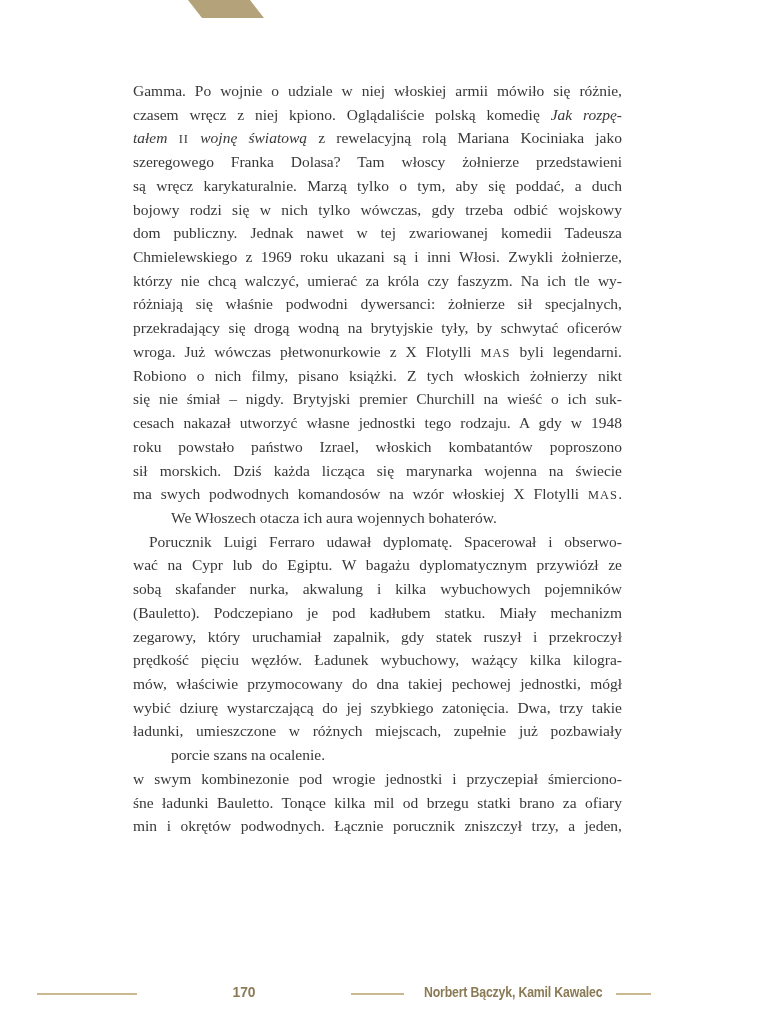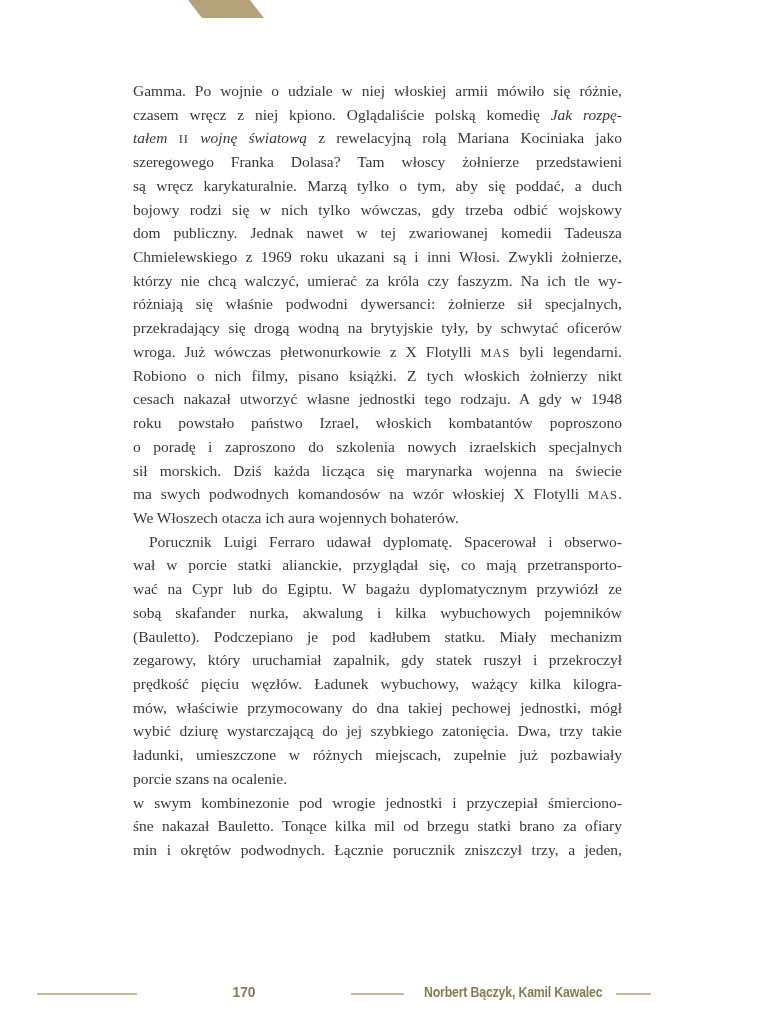--- a/index.html
+++ b/index.html
@@ -31,21 +31,21 @@
     color:var(--body-text);
   }
   .para{margin:0;padding:0;}
   .line{
     text-align:justify;
     text-align-last:justify;
     height:23.72px;
     overflow:hidden;
     white-space:pre-wrap;
   }
-  .line.lastline{text-align-last:left;}
+  .line.lastline{text-align-last:left;margin-left:38px;}
   .line.indent{text-indent:16px;}
   .it{font-style:italic;font-family:Liberation Serif, serif;}
   .sc{font-size:0.8em;letter-spacing:0.09em;}
   
   .footer{position:absolute;left:0;top:0;width:100%;height:100%;pointer-events:none;}
   .rule{position:absolute;height:2px;background:var(--rule);}
   .rule-left{left:37px;top:993px;width:100px;}
   .rule-mid{left:351px;top:993px;width:53px;}
   .rule-right{left:616px;top:993px;width:101px;}
   .footer-text{
@@ -81,43 +81,42 @@
         <div class="line"><span>szeregowego Franka Dolasa? Tam włoscy żołnierze przedstawieni</span></div>
         <div class="line"><span>są wręcz karykaturalnie. Marzą tylko o tym, aby się poddać, a duch</span></div>
         <div class="line"><span>bojowy rodzi się w nich tylko wówczas, gdy trzeba odbić wojskowy</span></div>
         <div class="line"><span>dom publiczny. Jednak nawet w tej zwariowanej komedii Tadeusza</span></div>
         <div class="line"><span>Chmielewskiego z 1969 roku ukazani są i inni Włosi. Zwykli żołnierze,</span></div>
         <div class="line"><span>którzy nie chcą walczyć, umierać za króla czy faszyzm. Na ich tle wy-</span></div>
         <div class="line"><span>różniają się właśnie podwodni dywersanci: żołnierze sił specjalnych,</span></div>
         <div class="line"><span>przekradający się drogą wodną na brytyjskie tyły, by schwytać oficerów</span></div>
         <div class="line"><span>wroga. Już wówczas płetwonurkowie z X Flotylli </span><span class="sc">MAS</span><span> byli legendarni.</span></div>
         <div class="line"><span>Robiono o nich filmy, pisano książki. Z tych włoskich żołnierzy nikt</span></div>
+        <div class="line"><span>się nie śmiał – nigdy. Brytyjski premier Churchill na wieść o ich suk-</span></div>
         <div class="line"><span>cesach nakazał utworzyć własne jednostki tego rodzaju. A gdy w 1948</span></div>
         <div class="line"><span>roku powstało państwo Izrael, włoskich kombatantów poproszono</span></div>
-        <div class="line"><span>o poradę i zaproszono do szkolenia nowych izraelskich specjalnych</span></div>
         <div class="line"><span>sił morskich. Dziś każda licząca się marynarka wojenna na świecie</span></div>
         <div class="line"><span>ma swych podwodnych komandosów na wzór włoskiej X Flotylli </span><span class="sc">MAS</span><span>.</span></div>
         <div class="line lastline"><span>We Włoszech otacza ich aura wojennych bohaterów.</span></div>
       </div>
       <div class="para">
         <div class="line indent"><span>Porucznik Luigi Ferraro udawał dyplomatę. Spacerował i obserwo-</span></div>
-        <div class="line"><span>wał w porcie statki alianckie, przyglądał się, co mają przetransporto-</span></div>
         <div class="line"><span>wać na Cypr lub do Egiptu. W bagażu dyplomatycznym przywiózł ze</span></div>
         <div class="line"><span>sobą skafander nurka, akwalung i kilka wybuchowych pojemników</span></div>
         <div class="line"><span>(Bauletto). Podczepiano je pod kadłubem statku. Miały mechanizm</span></div>
         <div class="line"><span>zegarowy, który uruchamiał zapalnik, gdy statek ruszył i przekroczył</span></div>
         <div class="line"><span>prędkość pięciu węzłów. Ładunek wybuchowy, ważący kilka kilogra-</span></div>
         <div class="line"><span>mów, właściwie przymocowany do dna takiej pechowej jednostki, mógł</span></div>
         <div class="line"><span>wybić dziurę wystarczającą do jej szybkiego zatonięcia. Dwa, trzy takie</span></div>
         <div class="line"><span>ładunki, umieszczone w różnych miejscach, zupełnie już pozbawiały</span></div>
         <div class="line lastline"><span>porcie szans na ocalenie.</span></div>
       </div>
       <div class="para">
         <div class="line"><span>w swym kombinezonie pod wrogie jednostki i przyczepiał śmierciono-</span></div>
-        <div class="line"><span>śne nakazał Bauletto. Tonące kilka mil od brzegu statki brano za ofiary</span></div>
+        <div class="line"><span>śne ładunki Bauletto. Tonące kilka mil od brzegu statki brano za ofiary</span></div>
         <div class="line"><span>min i okrętów podwodnych. Łącznie porucznik zniszczył trzy, a jeden,</span></div>
       </div>
     </div>
 
   <div class="footer">
     <span class="rule rule-left"></span>
     <span class="footer-text page-number">170</span>
     <span class="rule rule-mid"></span>
     <span class="footer-text authors">Norbert Bączyk, Kamil Kawalec</span>
     <span class="rule rule-right"></span>

